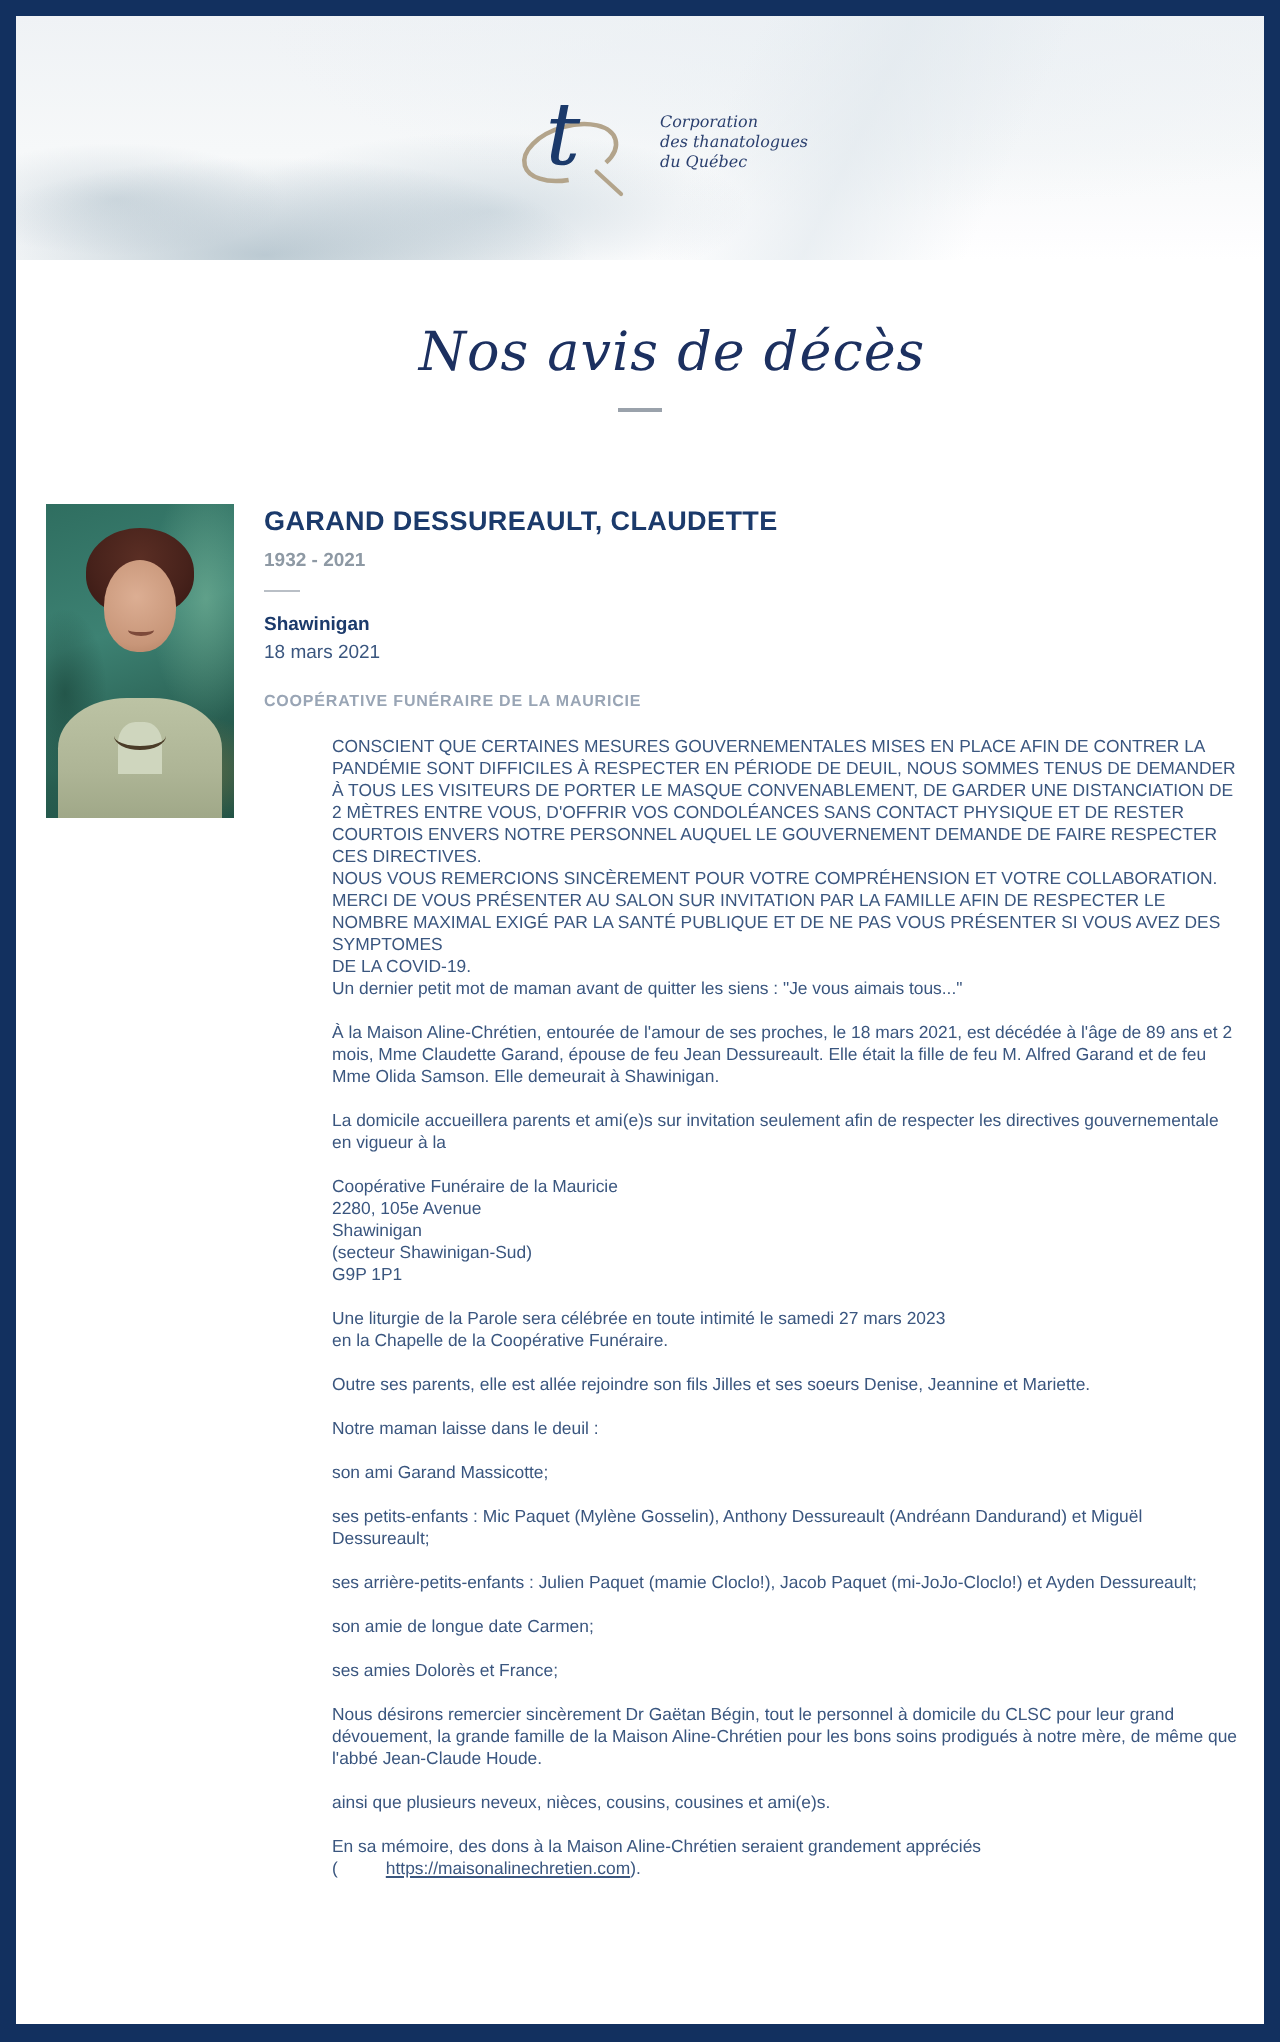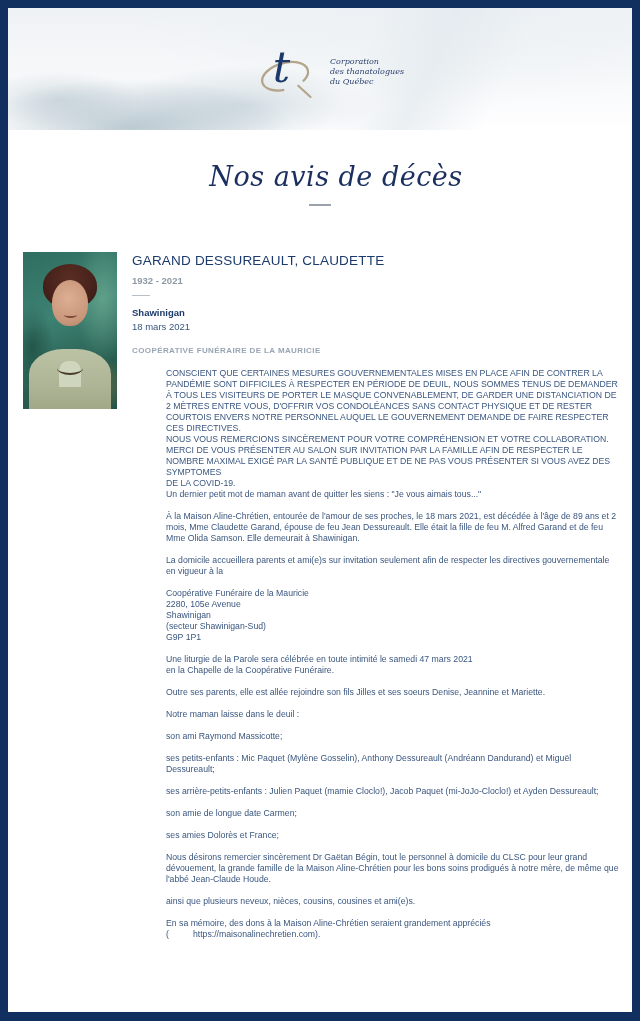--- a/index.html
+++ b/index.html
@@ -113,21 +113,21 @@
   .photo .necklace {
     position:absolute; bottom:34px; left:34px;
     width:26px; height:14px;
     border-bottom:2px solid #4a3c28;
     border-radius:50%;
   }
   
   .text-col { flex:1; min-width:0; color:#3a567f; }
   .deceased-name {
     font-size:13.5px;
-    font-weight:normal;
+    font-weight:bold;
     color:#1b3a6b;
     letter-spacing:0.2px;
     margin:1px 0 7px;
   }
   .years {
     font-size:9.5px;
     font-weight:bold;
     color:#8e99a4;
   }
   .meta-divider {
@@ -156,20 +156,21 @@
   .para {
     font-size:8.7px;
     line-height:11px;
     margin-bottom:11px;
     white-space:pre-line;
     margin-left:34px;
   }
   .para:last-child { margin-bottom:0; }
   .donation-link {
     color:#3a567f;
+    text-decoration:underline;
     cursor:pointer;
     padding-left:24px;
   }
 </style>
 </head>
 <body>
 
 <div class="page">
 
   <div class="header-banner">
@@ -218,25 +219,25 @@
 MERCI DE VOUS PRÉSENTER AU SALON SUR INVITATION PAR LA FAMILLE AFIN DE RESPECTER LE NOMBRE MAXIMAL EXIGÉ PAR LA SANTÉ PUBLIQUE ET DE NE PAS VOUS PRÉSENTER SI VOUS AVEZ DES SYMPTOMES
 DE LA COVID-19.
 Un dernier petit mot de maman avant de quitter les siens : "Je vous aimais tous..."</p>
       <p class="para">À la Maison Aline-Chrétien, entourée de l'amour de ses proches, le 18 mars 2021, est décédée à l'âge de 89 ans et 2 mois, Mme Claudette Garand, épouse de feu Jean Dessureault. Elle était la fille de feu M. Alfred Garand et de feu Mme Olida Samson. Elle demeurait à Shawinigan.</p>
       <p class="para">La domicile accueillera parents et ami(e)s sur invitation seulement afin de respecter les directives gouvernementale en vigueur à la</p>
       <p class="para">Coopérative Funéraire de la Mauricie
 2280, 105e Avenue
 Shawinigan
 (secteur Shawinigan-Sud)
 G9P 1P1</p>
-      <p class="para">Une liturgie de la Parole sera célébrée en toute intimité le samedi 47 mars 2021
+      <p class="para">Une liturgie de la Parole sera célébrée en toute intimité le samedi 27 mars 2023
 en la Chapelle de la Coopérative Funéraire.</p>
       <p class="para">Outre ses parents, elle est allée rejoindre son fils Jilles et ses soeurs Denise, Jeannine et Mariette.</p>
       <p class="para">Notre maman laisse dans le deuil :</p>
-      <p class="para">son ami Raymond Massicotte;</p>
+      <p class="para">son ami Garand Massicotte;</p>
       <p class="para">ses petits-enfants : Mic Paquet (Mylène Gosselin), Anthony Dessureault (Andréann Dandurand) et Miguël Dessureault;</p>
       <p class="para">ses arrière-petits-enfants : Julien Paquet (mamie Cloclo!), Jacob Paquet (mi-JoJo-Cloclo!) et Ayden Dessureault;</p>
       <p class="para">son amie de longue date Carmen;</p>
       <p class="para">ses amies Dolorès et France;</p>
       <p class="para">Nous désirons remercier sincèrement Dr Gaëtan Bégin, tout le personnel à domicile du CLSC pour leur grand dévouement, la grande famille de la Maison Aline-Chrétien pour les bons soins prodigués à notre mère, de même que l'abbé Jean-Claude Houde.</p>
       <p class="para">ainsi que plusieurs neveux, nièces, cousins, cousines et ami(e)s.</p>
 
       <p class="para"><span>En sa mémoire, des dons à la Maison Aline-Chrétien seraient grandement appréciés (</span><a class="donation-link">https://maisonalinechretien.com</a><span>).</span></p>
     </div>
   </div>

